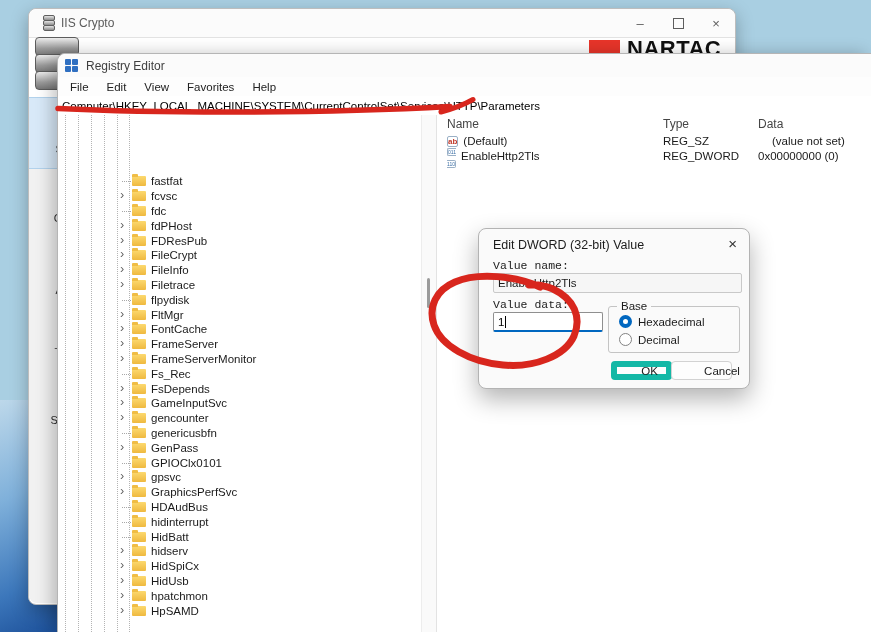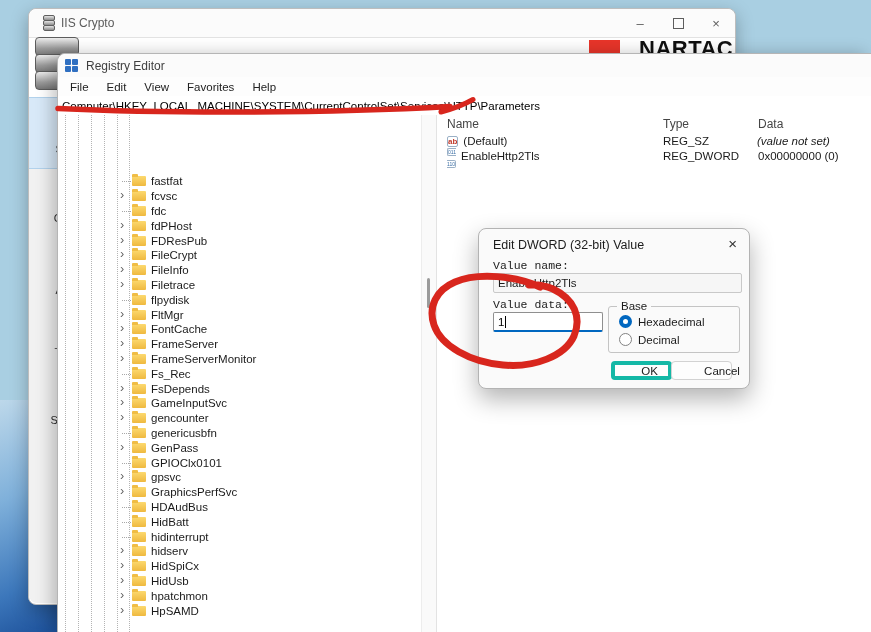--- a/index.html
+++ b/index.html
@@ -16,21 +16,21 @@
   .iis-title{font-size:12px;color:#5a5a5a;margin-left:6px;}
   .mini-server{width:12px;height:15px;margin-left:14px;display:flex;flex-direction:column;}
   .mini-server i{display:block;height:5px;background:linear-gradient(#e4e4e4,#8d8d8d);
     border:1px solid #5f5f5f;border-radius:2px;margin-top:-1px;}
   .capbtns{position:absolute;right:0;top:0;height:28px;display:flex;}
   .capbtn{width:38px;height:28px;display:flex;align-items:center;justify-content:center;color:#5d5d5d;font-size:13px;}
   .capbtn .boxglyph{width:9px;height:9px;border:1px solid #5d5d5d;display:block;}
   .iis-logo{position:absolute;left:6px;top:30px;width:44px;height:58px;display:flex;flex-direction:column;justify-content:flex-start;}
   .iis-logo i{display:block;height:17px;background:linear-gradient(#ececec,#9c9c9c 60%,#777);
     border:1px solid #5c5c5c;border-radius:4px;margin-top:-2px;}
-  .nartac{position:absolute;left:560px;top:29px;display:flex;align-items:flex-start;gap:12px;}
+  .nartac{position:absolute;left:560px;top:29px;display:flex;align-items:flex-start;}
   .nartac .nred{width:31px;height:22px;background:#e8352a;margin-right:7px;margin-top:2px;}
   .nartac .ntext{font-size:22px;font-weight:800;color:#101010;letter-spacing:.5px;line-height:22px;}
   .sidebar-strip{position:absolute;left:0;top:88px;width:78px;bottom:1px;background:#f1f1f1;border-radius:0 0 0 8px;}
   .side-item{position:absolute;left:0;width:78px;height:70px;display:flex;flex-direction:column;align-items:center;justify-content:flex-start;}
   .side-item.sel{background:#d8e9f8;border-top:1px solid #b2d2ec;border-bottom:1px solid #b2d2ec;}
   .side-item .ic{height:40px;display:flex;align-items:center;justify-content:center;margin-top:4px;}
   .side-item .lb{font-size:11px;color:#2c2c2c;margin-top:1px;white-space:nowrap;}
 
   
   .reg-win{position:absolute;left:57px;top:53px;width:814px;height:579px;background:#ffffff;
@@ -87,21 +87,21 @@
   .caret{width:1px;height:12px;background:#000;margin-left:1px;}
   .basebox{position:absolute;left:129px;top:77px;width:130px;height:45px;border:1px solid #c4c4c4;border-radius:3px;}
   .baselegend{position:absolute;left:8px;top:-7px;background:#fafafa;padding:0 4px;font-size:11.5px;color:#1b1b1b;}
   .radio-row{position:absolute;left:10px;display:flex;align-items:center;}
   .radio{width:13px;height:13px;border-radius:50%;box-sizing:border-box;background:#fff;flex:0 0 auto;}
   .radio.on{border:4px solid #0067c0;}
   .radio.off{border:1px solid #838383;}
   .radio-lb{font-size:11.5px;color:#1b1b1b;margin-left:6px;}
   .dlg-btn{position:absolute;top:132px;width:61px;height:19px;background:#fdfdfd;border-radius:4px;
     font-size:11.5px;color:#1b1b1b;display:flex;align-items:center;justify-content:center;box-sizing:border-box;}
-  .btn-ok{left:132px;border:4px solid #14b8a6;padding-left:16px;}
+  .btn-ok{left:132px;border:6px solid #14b8a6;padding-left:16px;}
   .btn-cancel{left:192px;border:1px solid #d2d2d2;padding-left:41px;}
 
   .annot{position:absolute;left:0;top:0;z-index:4;pointer-events:none;}
 </style>
 </head>
 <body>
 
 <div class="desktop">
   <div class="desktop-blob"></div>
 
@@ -378,27 +378,27 @@
           <div class="trow">
             <span class="stub"></span>
             <span class="sp"></span>
             <span class="folder"></span>
             <span class="lbl">HDAudBus</span>
           </div>
           <div class="trow">
             <span class="stub"></span>
             <span class="sp"></span>
             <span class="folder"></span>
+            <span class="lbl">hidinterrupt</span>
+          </div>
+          <div class="trow">
+            <span class="stub"></span>
+            <span class="sp"></span>
+            <span class="folder"></span>
             <span class="lbl">HidBatt</span>
-          </div>
-          <div class="trow">
-            <span class="stub"></span>
-            <span class="sp"></span>
-            <span class="folder"></span>
-            <span class="lbl">hidinterrupt</span>
           </div>
           <div class="trow">
             <span class="arrow">›</span>
             <span class="sp"></span>
             <span class="folder"></span>
             <span class="lbl">hidserv</span>
           </div>
           <div class="trow">
             <span class="arrow">›</span>
             <span class="sp"></span>
@@ -435,21 +435,21 @@
           <span class="lheader" style="left: 226px;">Type</span>
           <span class="lheader" style="left: 321px;">Data</span>
         </div>
       <div id="list-rows">
           <div class="lrow">
             <span class="lcell" style="left: 10px;">
               <span><span class="regsz-ic">ab</span></span>
               <span>(Default)</span>
             </span>
             <span class="lcell" style="left: 226px;">REG_SZ</span>
-            <span class="lcell" style="left: 320px; font-style: italic;">(value not set)</span>
+            <span class="lcell" style="left: 335px;">(value not set)</span>
           </div>
           <div class="lrow">
             <span class="lcell" style="left: 10px;">
               <span><span class="dword-ic">011<br>110</span></span>
               <span>EnableHttp2Tls</span>
             </span>
             <span class="lcell" style="left: 226px;">REG_DWORD</span>
             <span class="lcell" style="left: 321px;">0x00000000 (0)</span>
           </div>
         </div>

